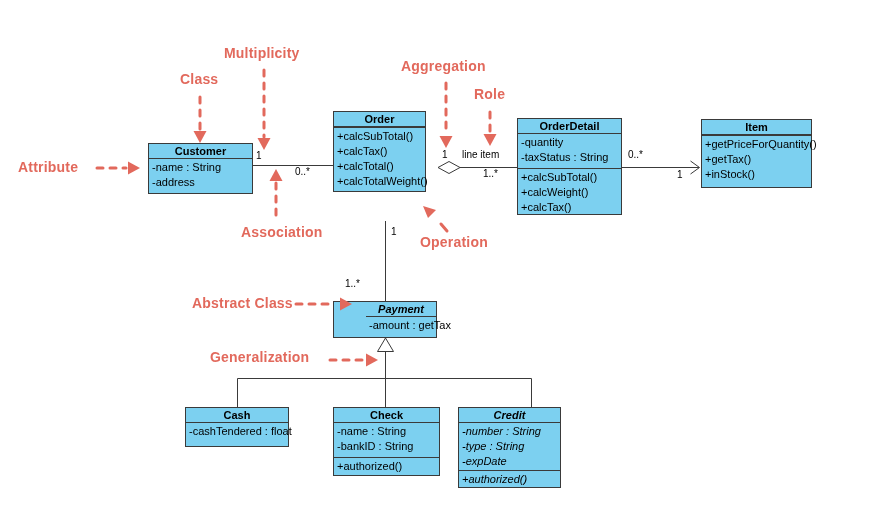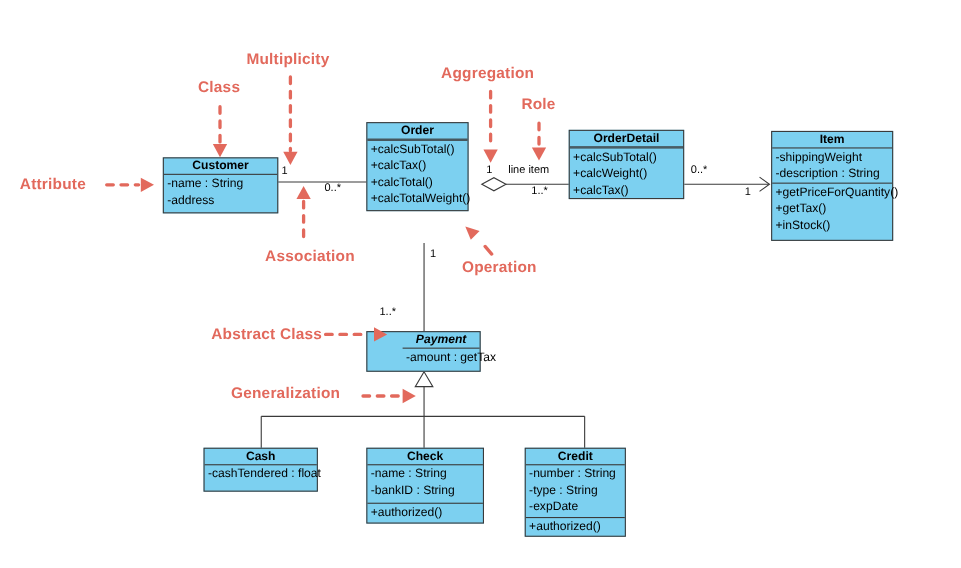--- a/index.html
+++ b/index.html
@@ -50,33 +50,33 @@
     <div class="cls-ops" style="height:64px;">
       <div class="row">+calcSubTotal()</div>
       <div class="row">+calcTax()</div>
       <div class="row">+calcTotal()</div>
       <div class="row">+calcTotalWeight()</div>
     </div>
   </div>
 
   <div class="cls" style="left:517px;top:118px;width:105px;">
     <div class="cls-title">OrderDetail</div>
+    <div class="cls-attrs" style="height:34px;">
+      <div class="row">-quantity</div>
+      <div class="row">-taxStatus : String</div>
+    </div>
     <div class="cls-ops" style="height:46px;">
       <div class="row">+calcSubTotal()</div>
       <div class="row">+calcWeight()</div>
       <div class="row">+calcTax()</div>
     </div>
   </div>
 
   <div class="cls" style="left:701px;top:119px;width:111px;">
     <div class="cls-title">Item</div>
-    <div class="cls-attrs" style="height:31px;">
-      <div class="row">-shippingWeight</div>
-      <div class="row">-description : String</div>
-    </div>
     <div class="cls-ops" style="height:52px;">
       <div class="row">+getPriceForQuantity()</div>
       <div class="row">+getTax()</div>
       <div class="row">+inStock()</div>
     </div>
   </div>
 
   <div class="cls abstract" style="left:333px;top:301px;width:104px;padding-left:32px;">
     <div class="cls-title">Payment</div>
     <div class="cls-attrs" style="height:20px;">
@@ -95,21 +95,21 @@
     <div class="cls-title">Check</div>
     <div class="cls-attrs" style="height:34px;">
       <div class="row">-name : String</div>
       <div class="row">-bankID : String</div>
     </div>
     <div class="cls-ops" style="height:18px;">
       <div class="row">+authorized()</div>
     </div>
   </div>
 
-  <div class="cls" style="left:477px;top:407px;width:92px;">
+  <div class="cls" style="left:458px;top:407px;width:103px;font-style:italic;">
     <div class="cls-title">Credit</div>
     <div class="cls-attrs" style="height:47px;">
       <div class="row">-number : String</div>
       <div class="row">-type : String</div>
       <div class="row">-expDate</div>
     </div>
     <div class="cls-ops" style="height:17px;">
       <div class="row">+authorized()</div>
     </div>
   </div>

